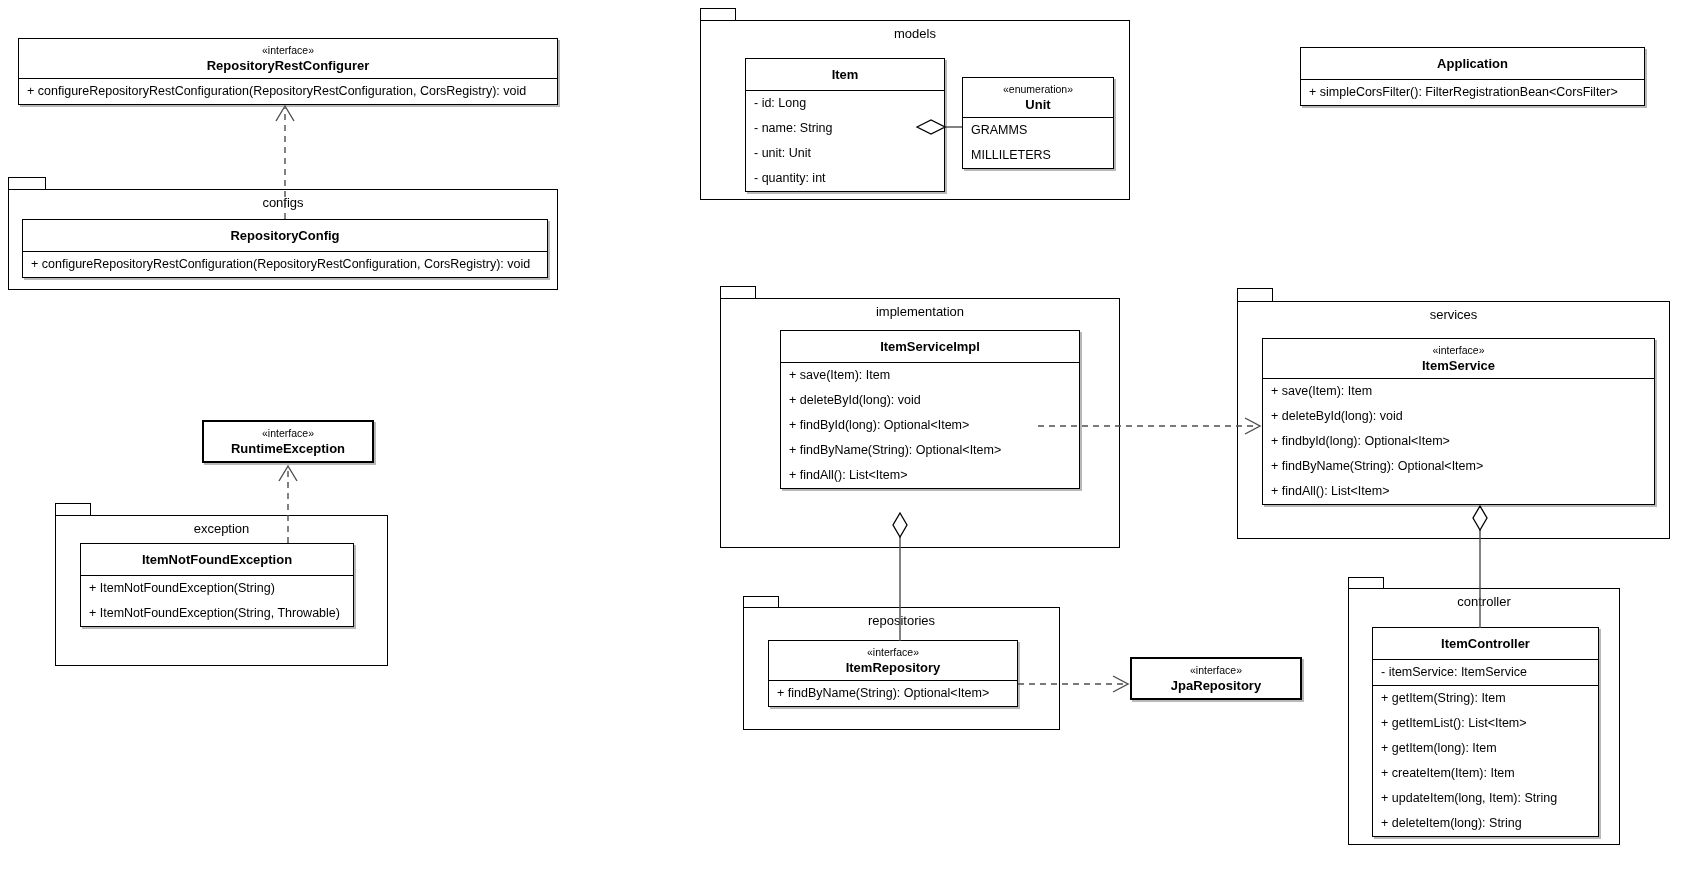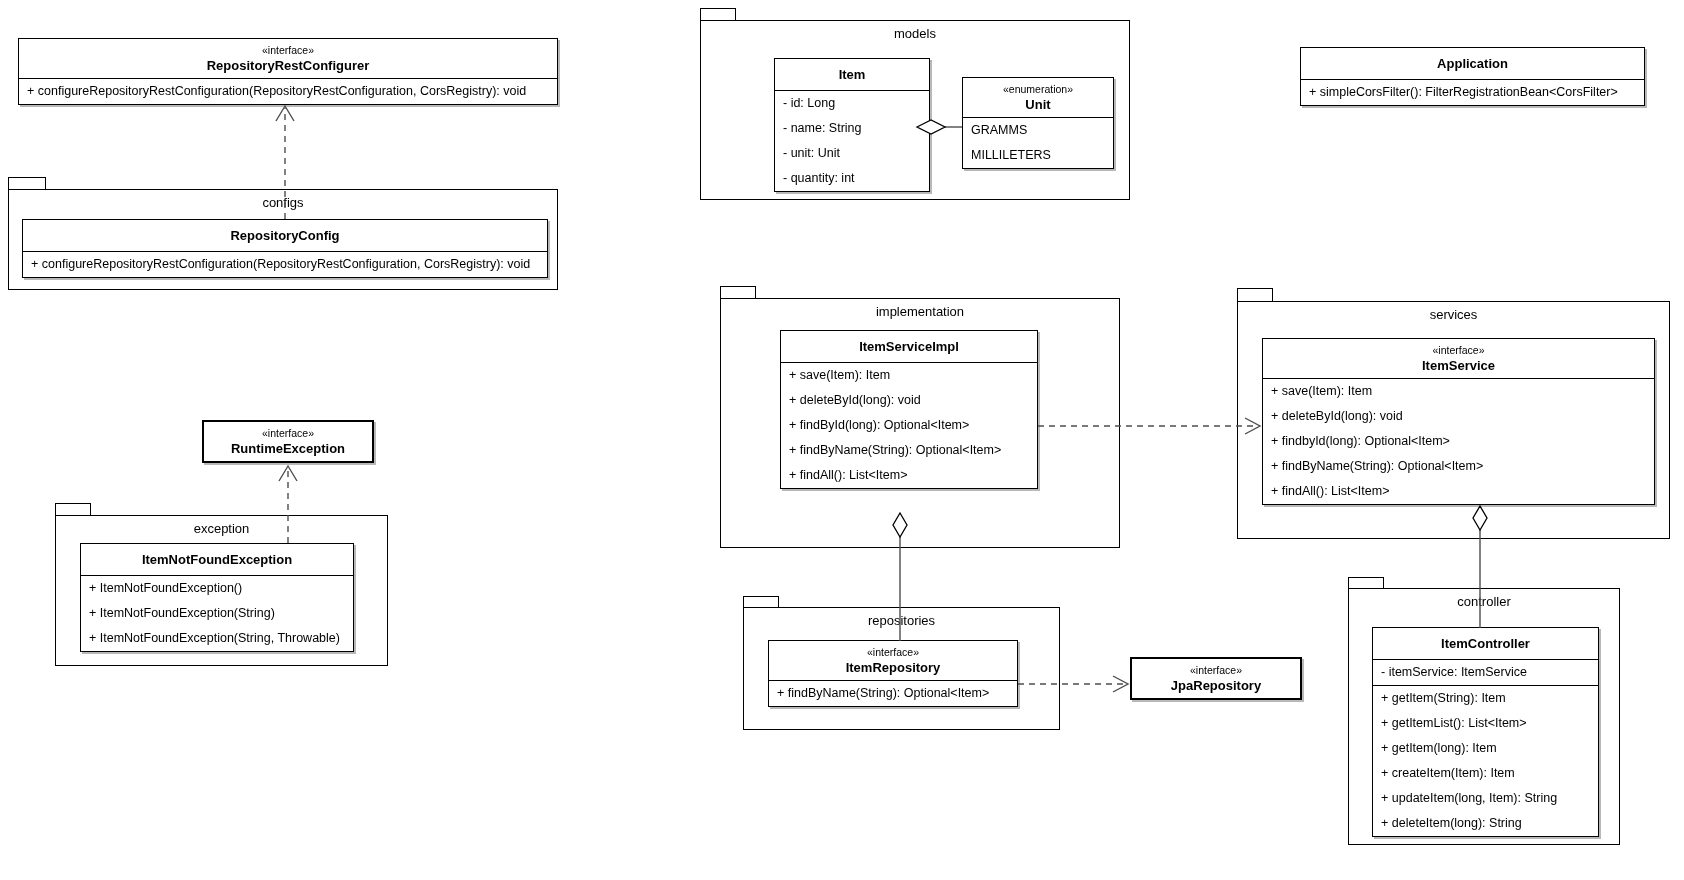--- a/index.html
+++ b/index.html
@@ -87,27 +87,26 @@
     <div class="stereo">«interface»</div>
     <div class="cname">RuntimeException</div>
   </div>
 </div>
 
 <div class="cls" style="left:80px;top:543px;width:274px">
   <div class="cls-head solo">
     <div class="cname">ItemNotFoundException</div>
   </div>
   <div>
-    <div class="row">+ ItemNotFoundException()</div>
     <div class="row">+ ItemNotFoundException(String)</div>
     <div class="row">+ ItemNotFoundException(String, Throwable)</div>
   </div>
 </div>
 
-<div class="cls" style="left:774px;top:58px;width:156px">
+<div class="cls" style="left:745px;top:58px;width:200px">
   <div class="cls-head solo">
     <div class="cname">Item</div>
   </div>
   <div>
     <div class="row">- id: Long</div>
     <div class="row">- name: String</div>
     <div class="row">- unit: Unit</div>
     <div class="row">- quantity: int</div>
   </div>
 </div>
@@ -125,21 +124,21 @@
 
 <div class="cls" style="left:1300px;top:47px;width:345px">
   <div class="cls-head solo">
     <div class="cname">Application</div>
   </div>
   <div>
     <div class="row">+ simpleCorsFilter(): FilterRegistrationBean&lt;CorsFilter&gt;</div>
   </div>
 </div>
 
-<div class="cls" style="left:780px;top:330px;width:258px">
+<div class="cls" style="left:780px;top:330px;width:300px">
   <div class="cls-head solo">
     <div class="cname">ItemServiceImpl</div>
   </div>
   <div>
     <div class="row">+ save(Item): Item</div>
     <div class="row">+ deleteById(long): void</div>
     <div class="row">+ findById(long): Optional&lt;Item&gt;</div>
     <div class="row">+ findByName(String): Optional&lt;Item&gt;</div>
     <div class="row">+ findAll(): List&lt;Item&gt;</div>
   </div>

